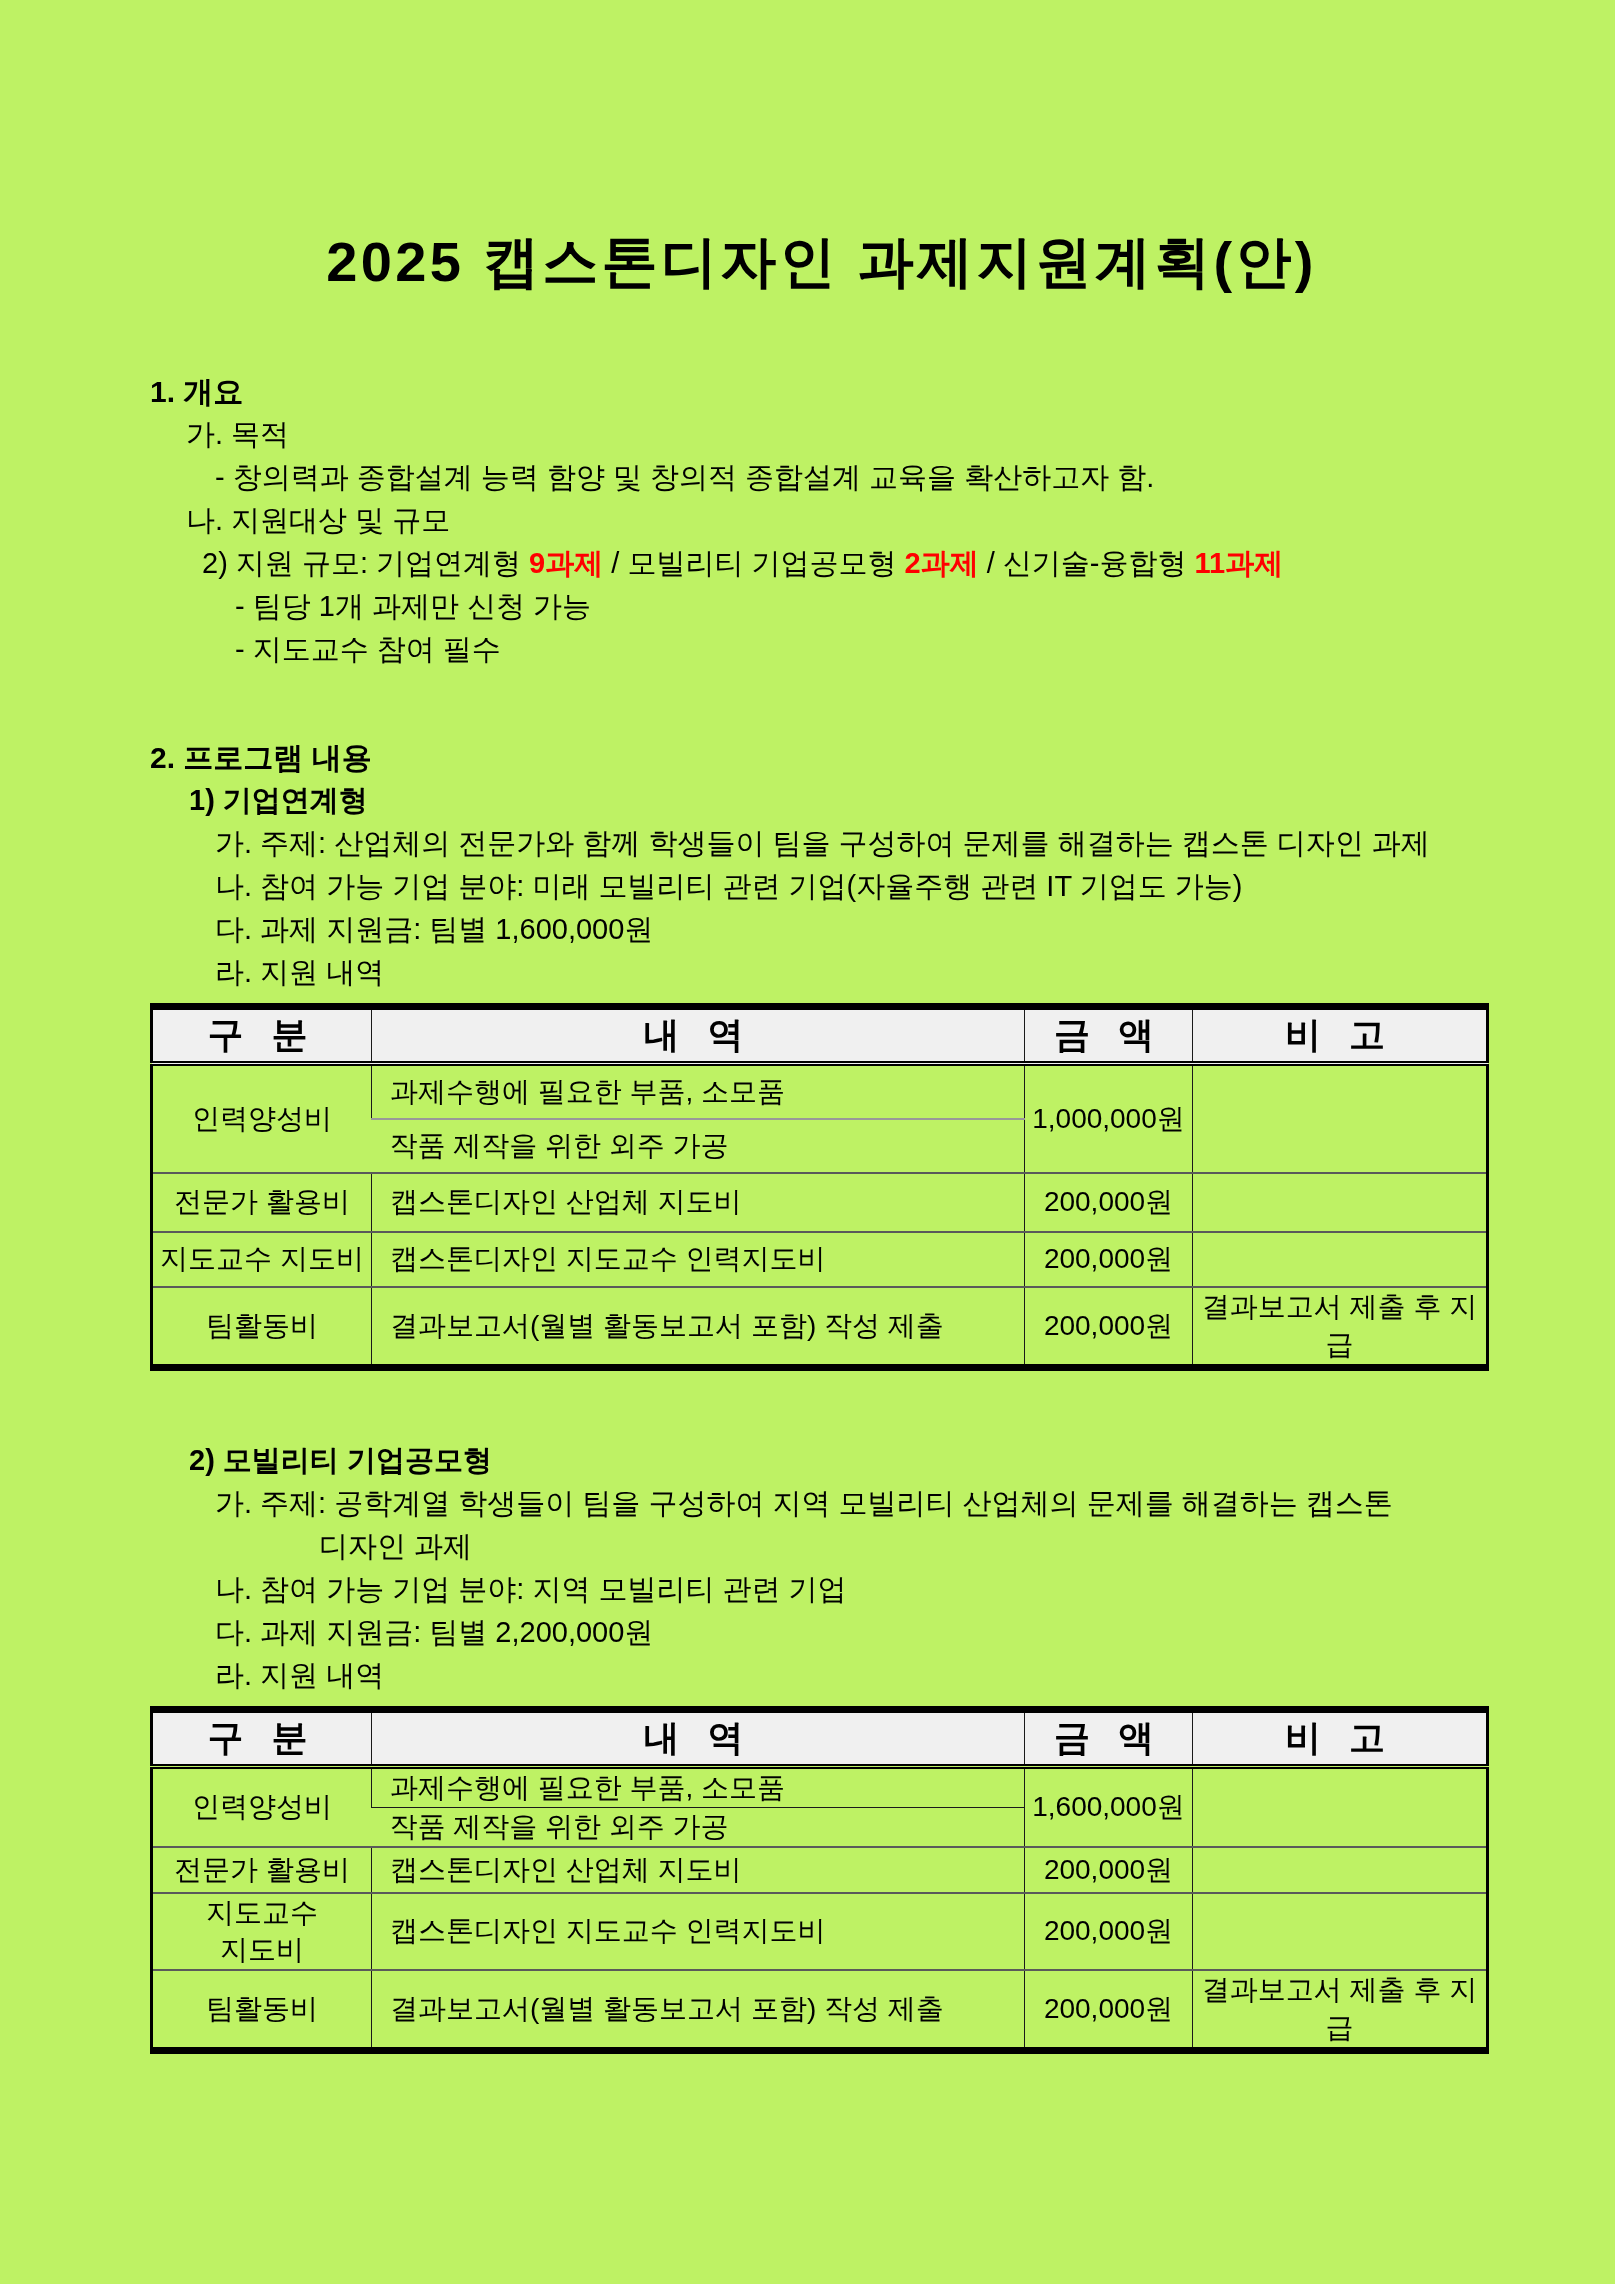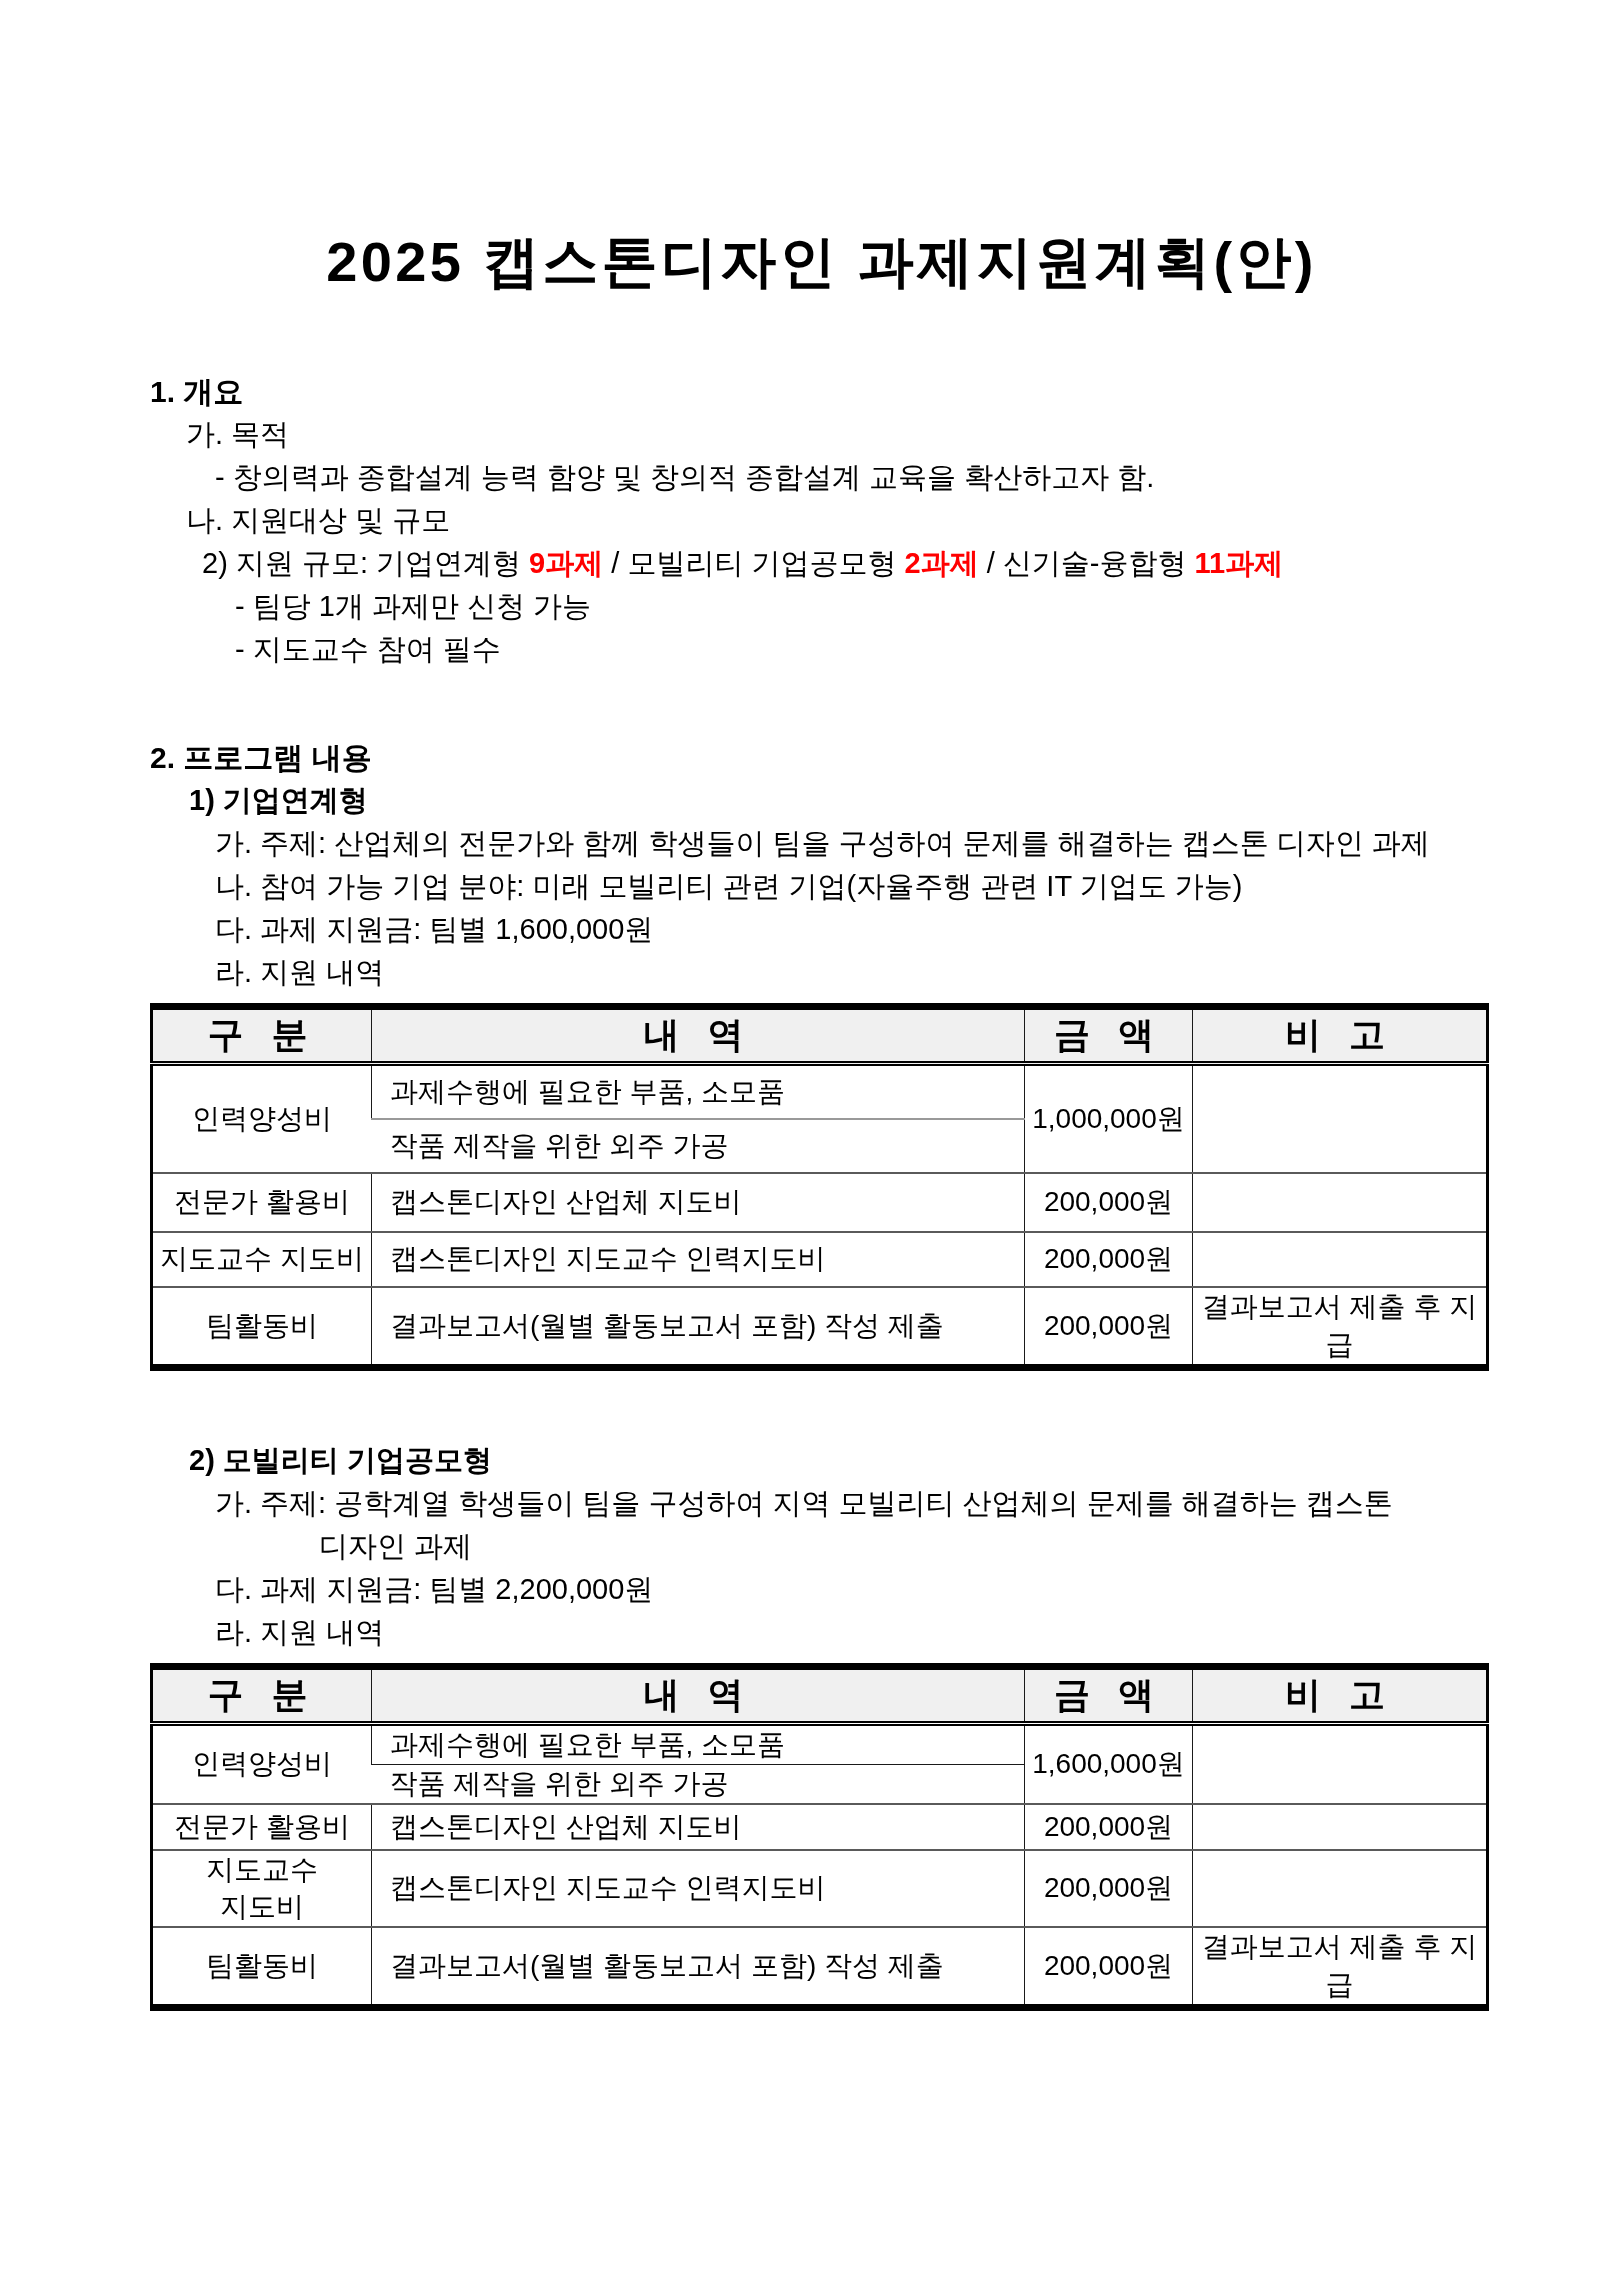--- a/index.html
+++ b/index.html
@@ -1,21 +1,21 @@
 <!DOCTYPE html>
 <html style="font-size:10.4px"><head>
 <meta charset="utf-8">
 <style>
   html, body { margin: 0; padding: 0; background: #e8e8e8; }
   .page {
     position: relative;
     width: 1616px;
     height: 2284px;
     margin: 0 auto;
-    background: #ffffff;
+    background: #bef264;
     font-family: "Liberation Sans", "DejaVu Sans", sans-serif;
     color: #000;
     overflow: hidden;
     box-sizing: border-box;
     padding: 0 123px 0 150px;
   }
   .doc-title {
     margin-top: 227px;
     text-align: center;
     font-size: 56px;
@@ -163,20 +163,21 @@
       <td class="item">결과보고서(월별 활동보고서 포함) 작성 제출</td>
       <td>200,000원</td>
       <td>결과보고서 제출 후 지급</td>
     </tr>
   </tbody>
     </table>
 
   <div class="line bold ind-60 prog2-heading">2) 모빌리티 기업공모형</div>
   <div class="line ind-100">가. 주제: 공학계열 학생들이 팀을 구성하여 지역 모빌리티 산업체의 문제를 해결하는 캡스톤</div>
   <div class="line ind-260">디자인 과제</div>
+  <div class="line ind-100">나. 참여 가능 기업 분야: 지역 모빌리티 관련 기업</div>
   <div class="line ind-100">다. 과제 지원금: 팀별 2,200,000원</div>
   <div class="line ind-100">라. 지원 내역</div>
 
   <table class="doc-table t2">
     <colgroup>
         <col class="c-cat">
         <col class="c-item">
         <col class="c-amount">
         <col class="c-note">
       </colgroup>

